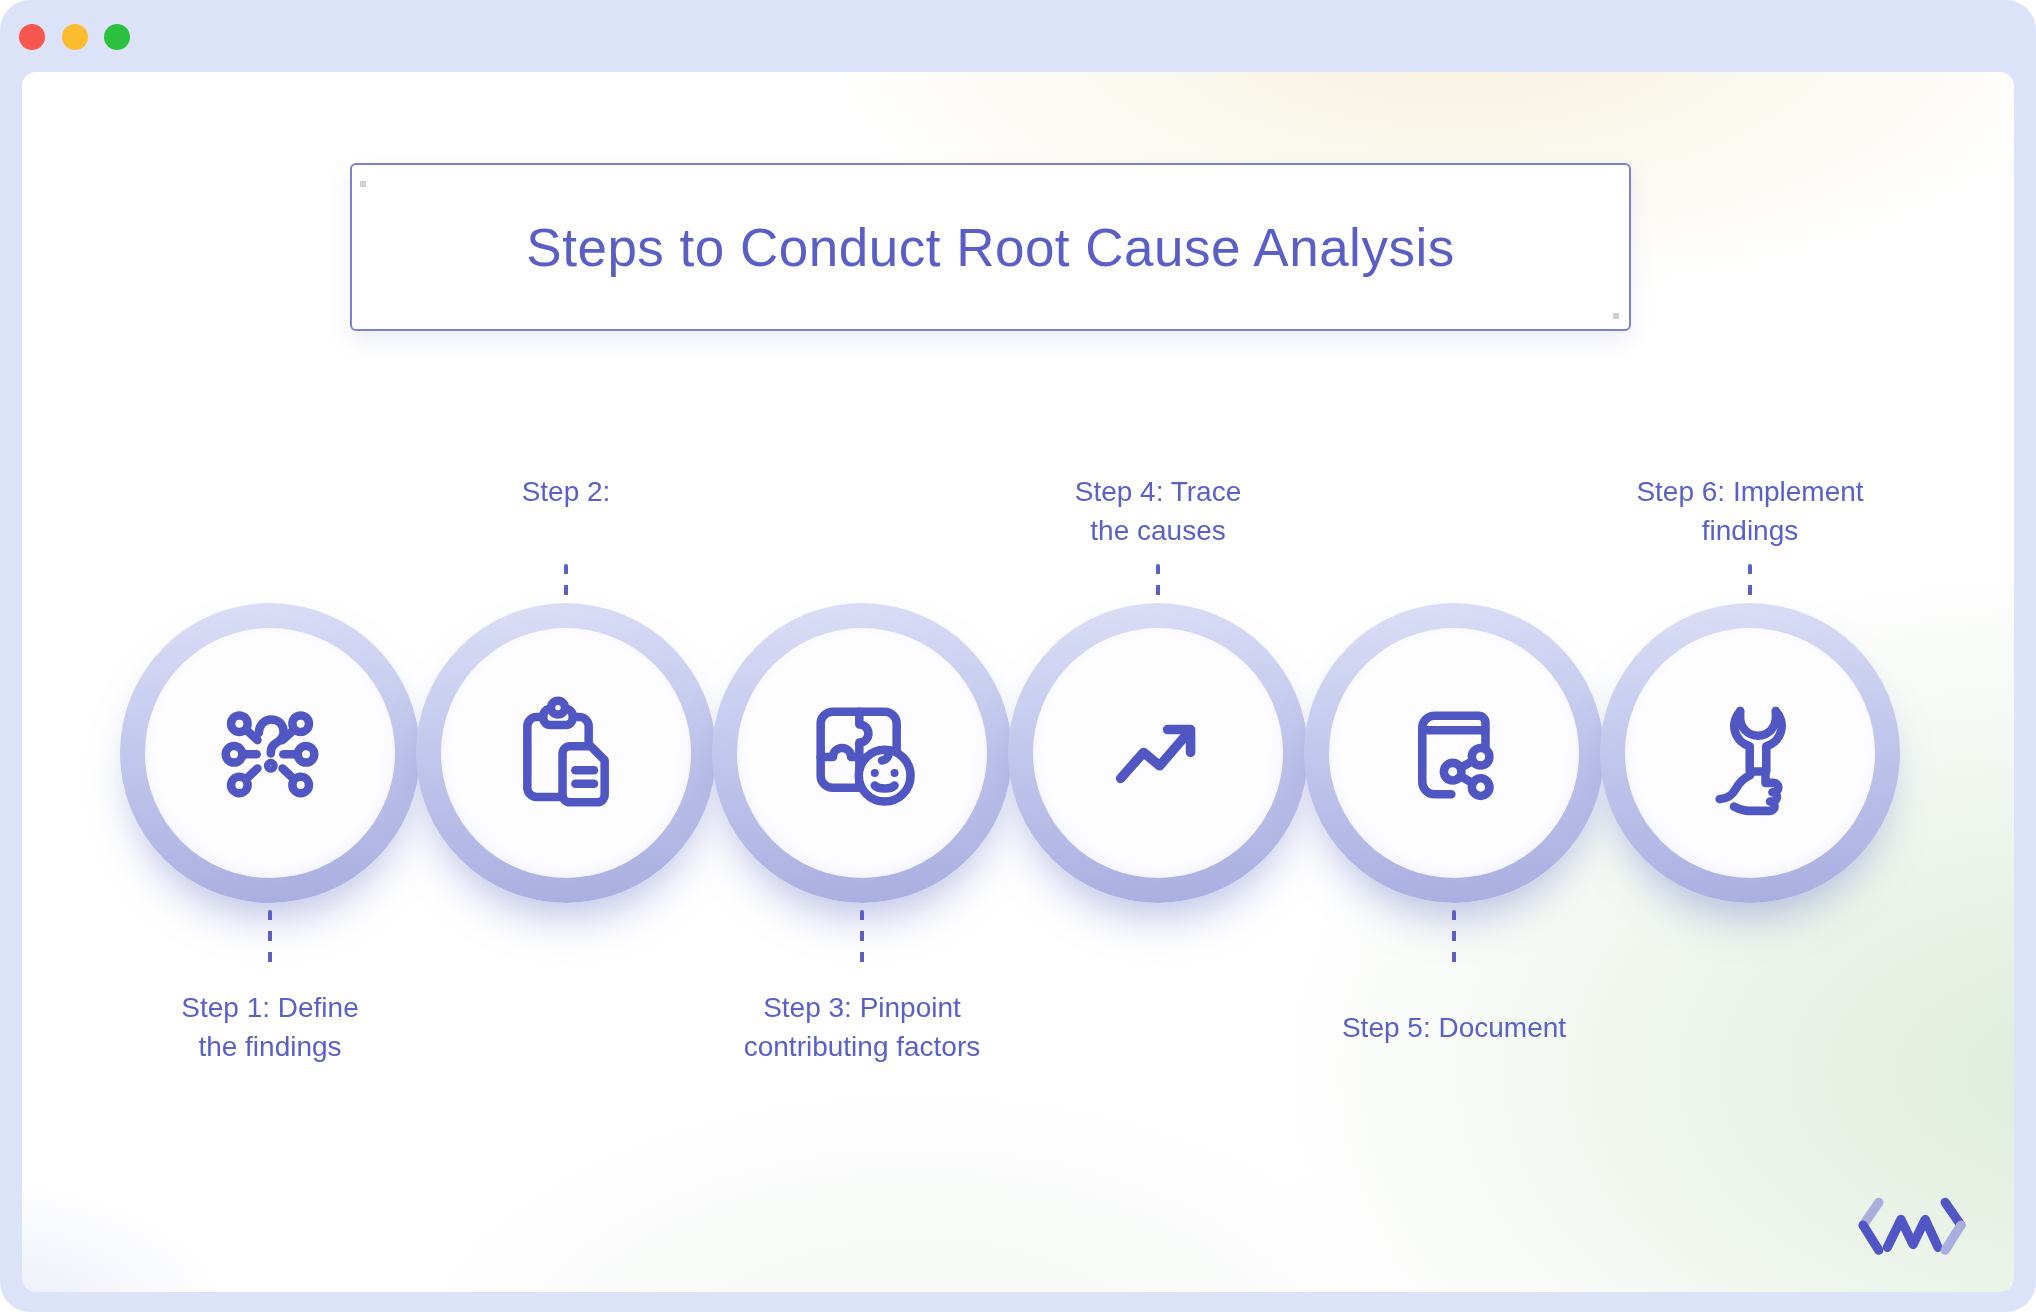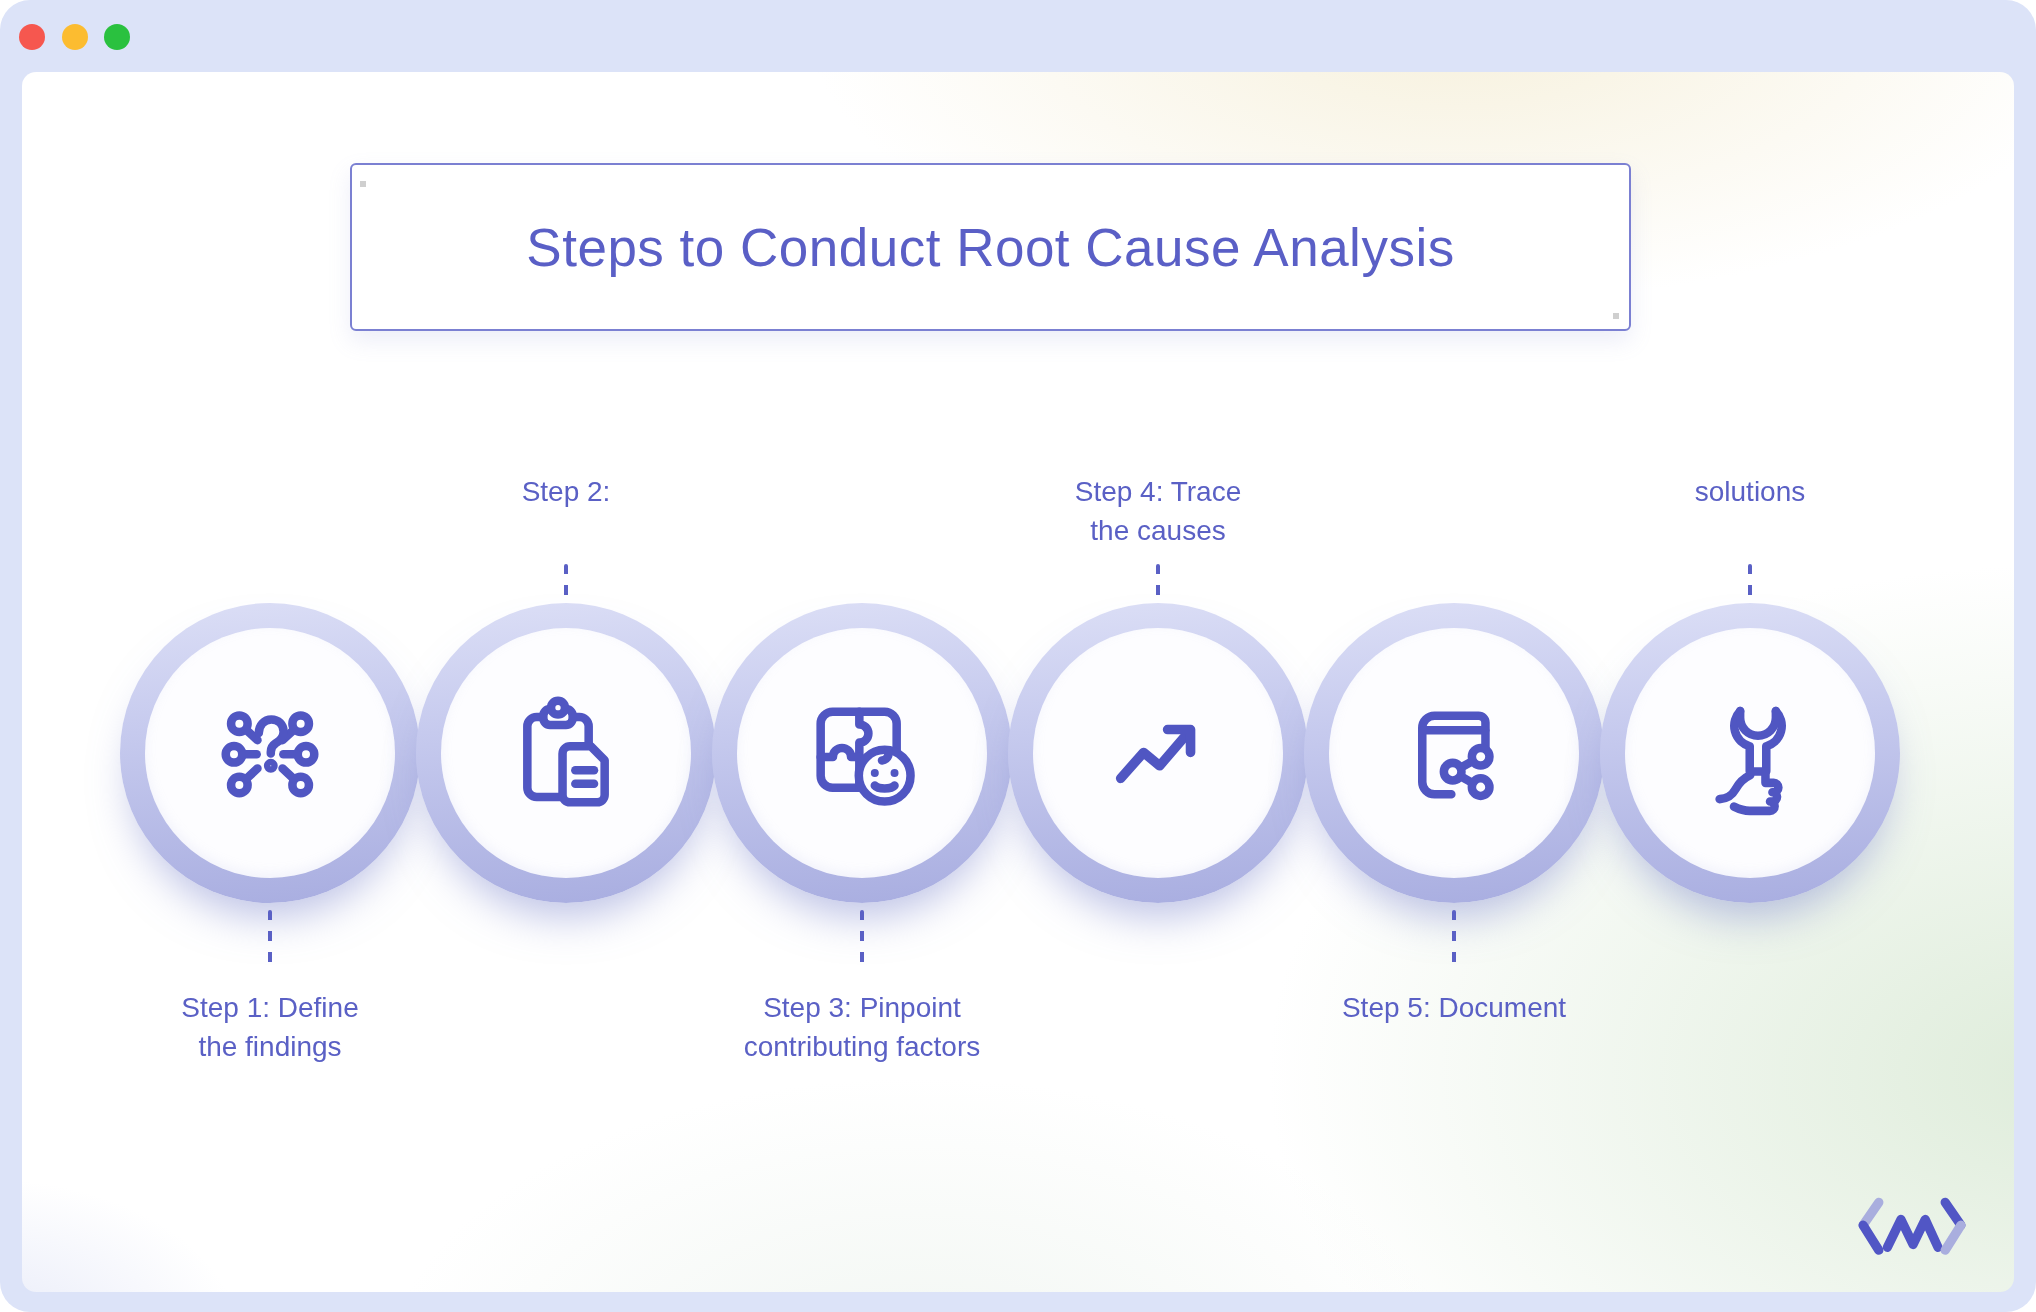--- a/index.html
+++ b/index.html
@@ -58,21 +58,22 @@
     </div>
 
     <div class="step-label" style="left:304px;top:400px">
       <span class="lbl-line">Step 2:</span>
     </div>
     <div class="step-label" style="left:896px;top:400px">
       <span class="lbl-line">Step 4: Trace</span>
       <span class="lbl-line">the causes</span>
     </div>
     <div class="step-label" style="left:1488px;top:400px">
-      <span class="lbl-line">solutions</span>
+      <span class="lbl-line">Step 6: Implement</span>
+      <span class="lbl-line">findings</span>
     </div>
 
     <div class="connector" style="left:542px;top:492px;height:36px"></div>
     <div class="connector" style="left:1134px;top:492px;height:36px"></div>
     <div class="connector" style="left:1726px;top:492px;height:36px"></div>
 
     <div class="circle" style="left:98px">
       <div class="circle-inner">
         <svg viewBox="0 0 48 48" class="ic">
           <circle cx="12.5" cy="13" r="3.1"></circle>
@@ -161,21 +162,21 @@
     <div class="connector" style="left:1430px;top:838px;height:62px"></div>
 
     <div class="step-label" style="left:8px;top:916px">
       <span class="lbl-line">Step 1: Define</span>
       <span class="lbl-line">the findings</span>
     </div>
     <div class="step-label" style="left:600px;top:916px">
       <span class="lbl-line">Step 3: Pinpoint</span>
       <span class="lbl-line">contributing factors</span>
     </div>
-    <div class="step-label" style="left:1192px;top:916px">
+    <div class="step-label" style="left:1192px;top:936px">
       <span class="lbl-line">Step 5: Document</span>
     </div>
 
     <svg class="logo" width="132" height="74" viewBox="0 0 185 95">
       <g fill="none" stroke-linecap="round" stroke-linejoin="round" stroke-width="13">
         <path d="M46 13 L24 45" stroke="#a9aede"></path>
         <path d="M24 45 L46 80" stroke="#5156c5"></path>
         <path d="M58 76 L77 37 L94 72 L111 37 L129 76" stroke="#5156c5"></path>
         <path d="M139 13 L161 45" stroke="#5156c5"></path>
         <path d="M161 45 L139 80" stroke="#a9aede"></path>

